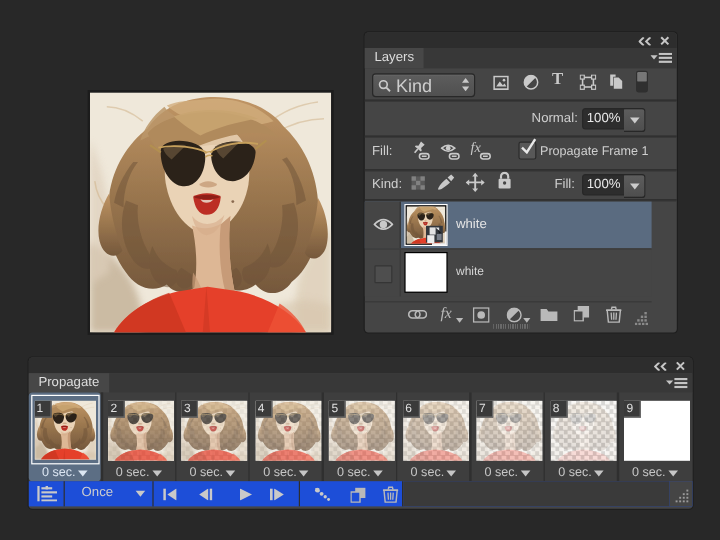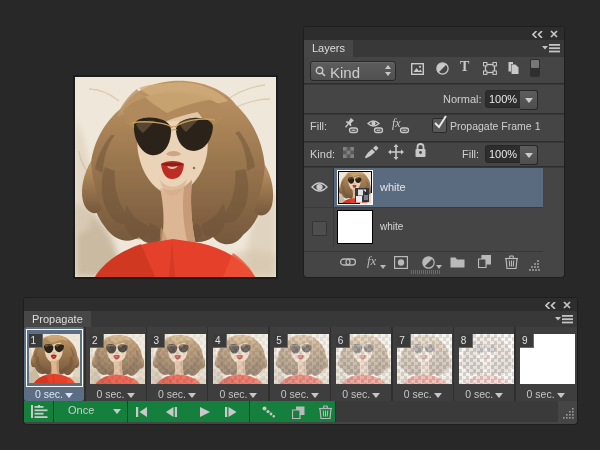--- a/index.html
+++ b/index.html
@@ -425,21 +425,21 @@
             <div class="abs" style="left:4.5px;top:7px;min-width:9px;height:13px;background:#3a3a3a;border-right:1px solid #6a6a6a;border-bottom:1px solid #6a6a6a;color:#e0e0e0;font-size:10px;line-height:13px;padding:0 2px;">8</div>
             <div class="abs" style="left:0;top:61px;width:60px;text-align:center;color:#c6c6c6;font-size:10.5px;">0 sec.<span style="display:inline-block;margin-left:2px;width:0;height:0;border:4px solid transparent;border-top:5px solid #c6c6c6;vertical-align:-4px;"></span></div>
             <div class="abs" style="left:60px;top:0;width:1.6px;height:74px;background:#2f2f2f;"></div>
           </div>
 <div class="abs" style="left:491.6px;top:0;width:61.5px;height:74px;">
             <div class="abs" style="left:4.5px;top:7px;width:55px;height:50px;background:#fff;"></div>
             <div class="abs" style="left:4.5px;top:7px;min-width:9px;height:13px;background:#3a3a3a;border-right:1px solid #6a6a6a;border-bottom:1px solid #6a6a6a;color:#e0e0e0;font-size:10px;line-height:13px;padding:0 2px;">9</div>
             <div class="abs" style="left:0;top:61px;width:60px;text-align:center;color:#c6c6c6;font-size:10.5px;">0 sec.<span style="display:inline-block;margin-left:2px;width:0;height:0;border:4px solid transparent;border-top:5px solid #c6c6c6;vertical-align:-4px;"></span></div>
           </div>
 </div>
-      <div id="tctrl" class="abs" style="left:0;top:74px;width:553px;height:21px;background:#15803d;">
+      <div id="tctrl" class="abs" style="left:0;top:74px;width:553px;height:21px;background:#1d4ed8;">
         <svg class="icon" style="left:7px;top:4px" width="17" height="13" viewBox="0 0 17 13">
           <rect x="0" y="0" width="2" height="13" fill="#c9c9c9"></rect>
           <rect x="3.5" y="1" width="9" height="1.8" fill="#c9c9c9"></rect>
           <rect x="3.5" y="4.4" width="13" height="1.8" fill="#c9c9c9"></rect>
           <rect x="3.5" y="7.8" width="9" height="1.8" fill="#c9c9c9"></rect>
           <rect x="3.5" y="11.2" width="13" height="1.8" fill="#c9c9c9"></rect>
           <rect x="7" y="0" width="2" height="2.8" fill="#c9c9c9"></rect>
         </svg>
         <div class="abs" style="left:29px;top:0;width:1px;height:21px;background:#2e2e2e;"></div>
         <div class="abs" style="left:44px;top:3px;color:#cdcdcd;font-size:11px;">Once</div>

